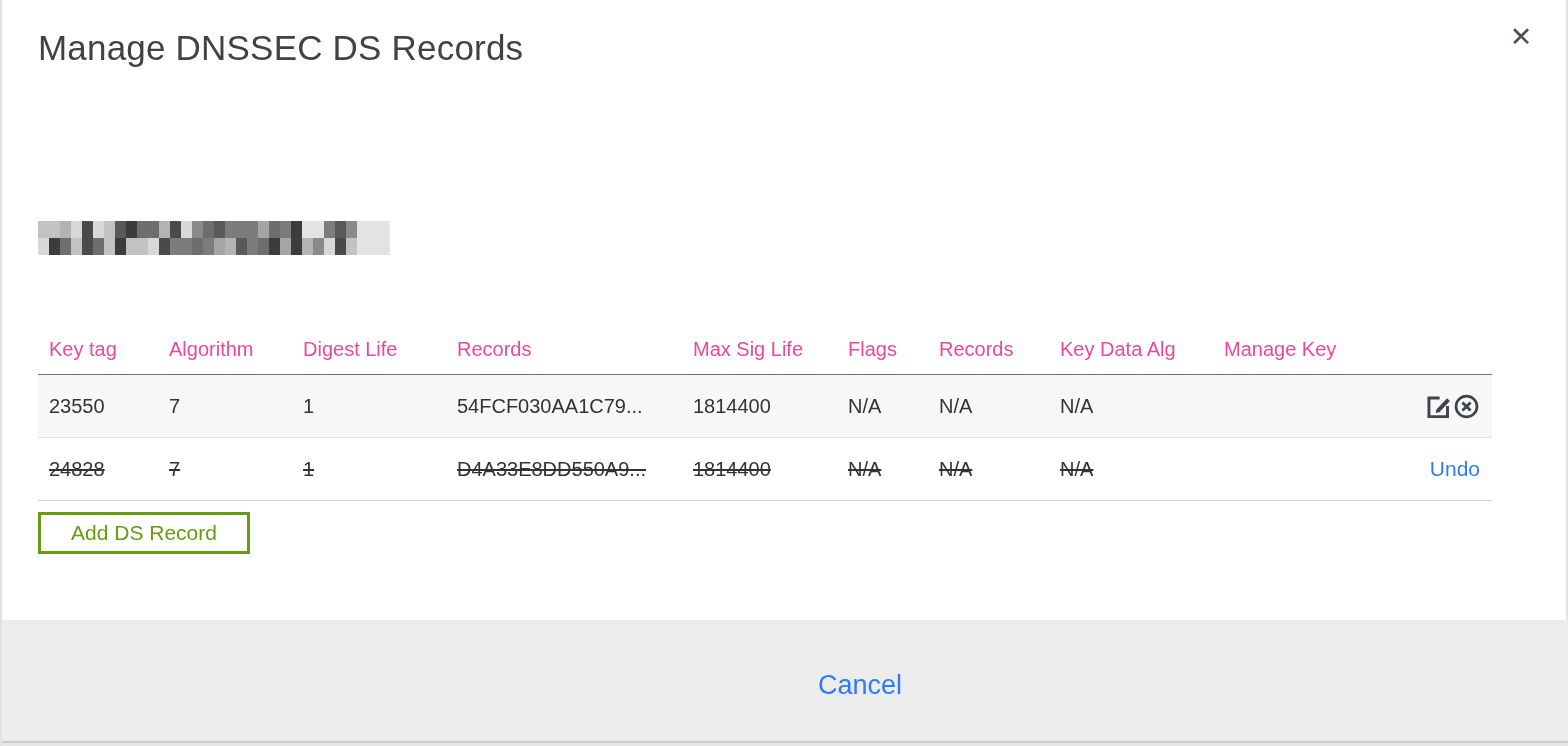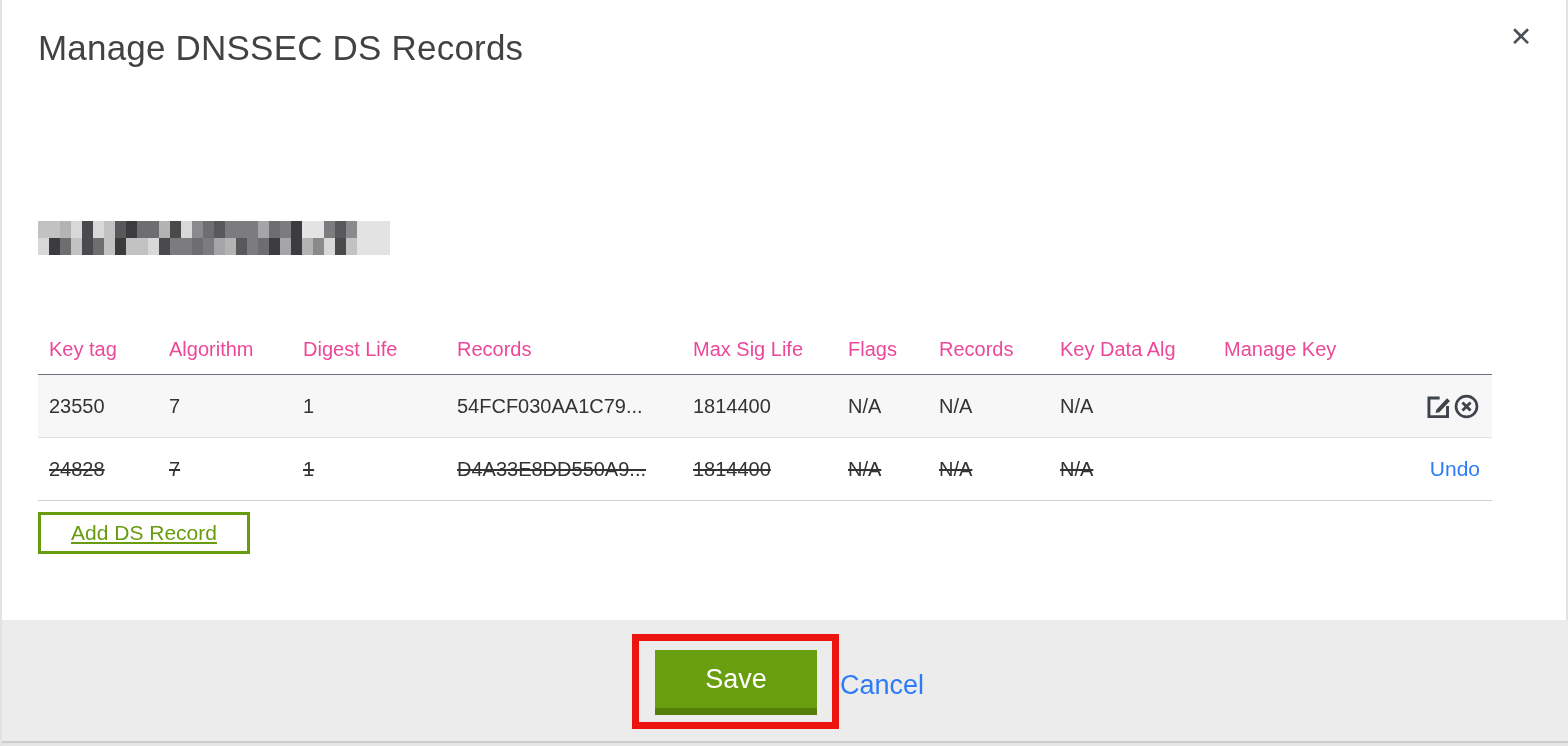--- a/index.html
+++ b/index.html
@@ -71,21 +71,20 @@
     background: none; border: none; text-align: right;
   }
   .undo-link { font-size: 21px; }
   .add-ds-btn {
     position: absolute; left: 36px; top: 512px;
     width: 212px; height: 42px;
     background: #fff; border: 3px solid #679b10;
     color: #679b10; font-size: 21px;
     font-family: "Liberation Sans", sans-serif;
     cursor: pointer;
-    text-decoration: underline;
   }
   .footer {
     position: absolute; left: 0; top: 620px;
     width: 1568px; height: 121px;
     background: #ececec;
   }
   .bottom-strip {
     position: absolute; left: 0; top: 741px;
     width: 1568px; height: 5px;
     background: #e6e6e6; border-top: 2px solid #cccccc;
@@ -99,21 +98,21 @@
   .save-btn {
     display: block;
     width: 162px; height: 65px;
     background: #699e0e;
     border: none; border-bottom: 7px solid #547d0a;
     color: #ffffff; font-size: 27px;
     font-family: "Liberation Sans", sans-serif;
     cursor: pointer;
   }
   .cancel-link {
-    position: absolute; left: 838px; top: 50px;
+    position: absolute; left: 816px; top: 50px;
     font-size: 27px;
   }
 </style>
 </head>
 <body>
 
 <div class="modal">
 
   <h1 class="page-title">Manage DNSSEC DS Records</h1>
 
@@ -191,21 +190,18 @@
         <td class="actions">
           <a class="link undo-link" href="#">Undo</a>
         </td>
       </tr>
     </tbody>
   </table>
 
   <button class="add-ds-btn">Add DS Record</button>
 
   <div class="footer">
-    <div class="annotation-box">
-      <button class="save-btn">Save</button>
-    </div>
     <a class="link cancel-link" href="#">Cancel</a>
   </div>
 
   <div class="bottom-strip"></div>
 
 </div>
 
 </body></html>

